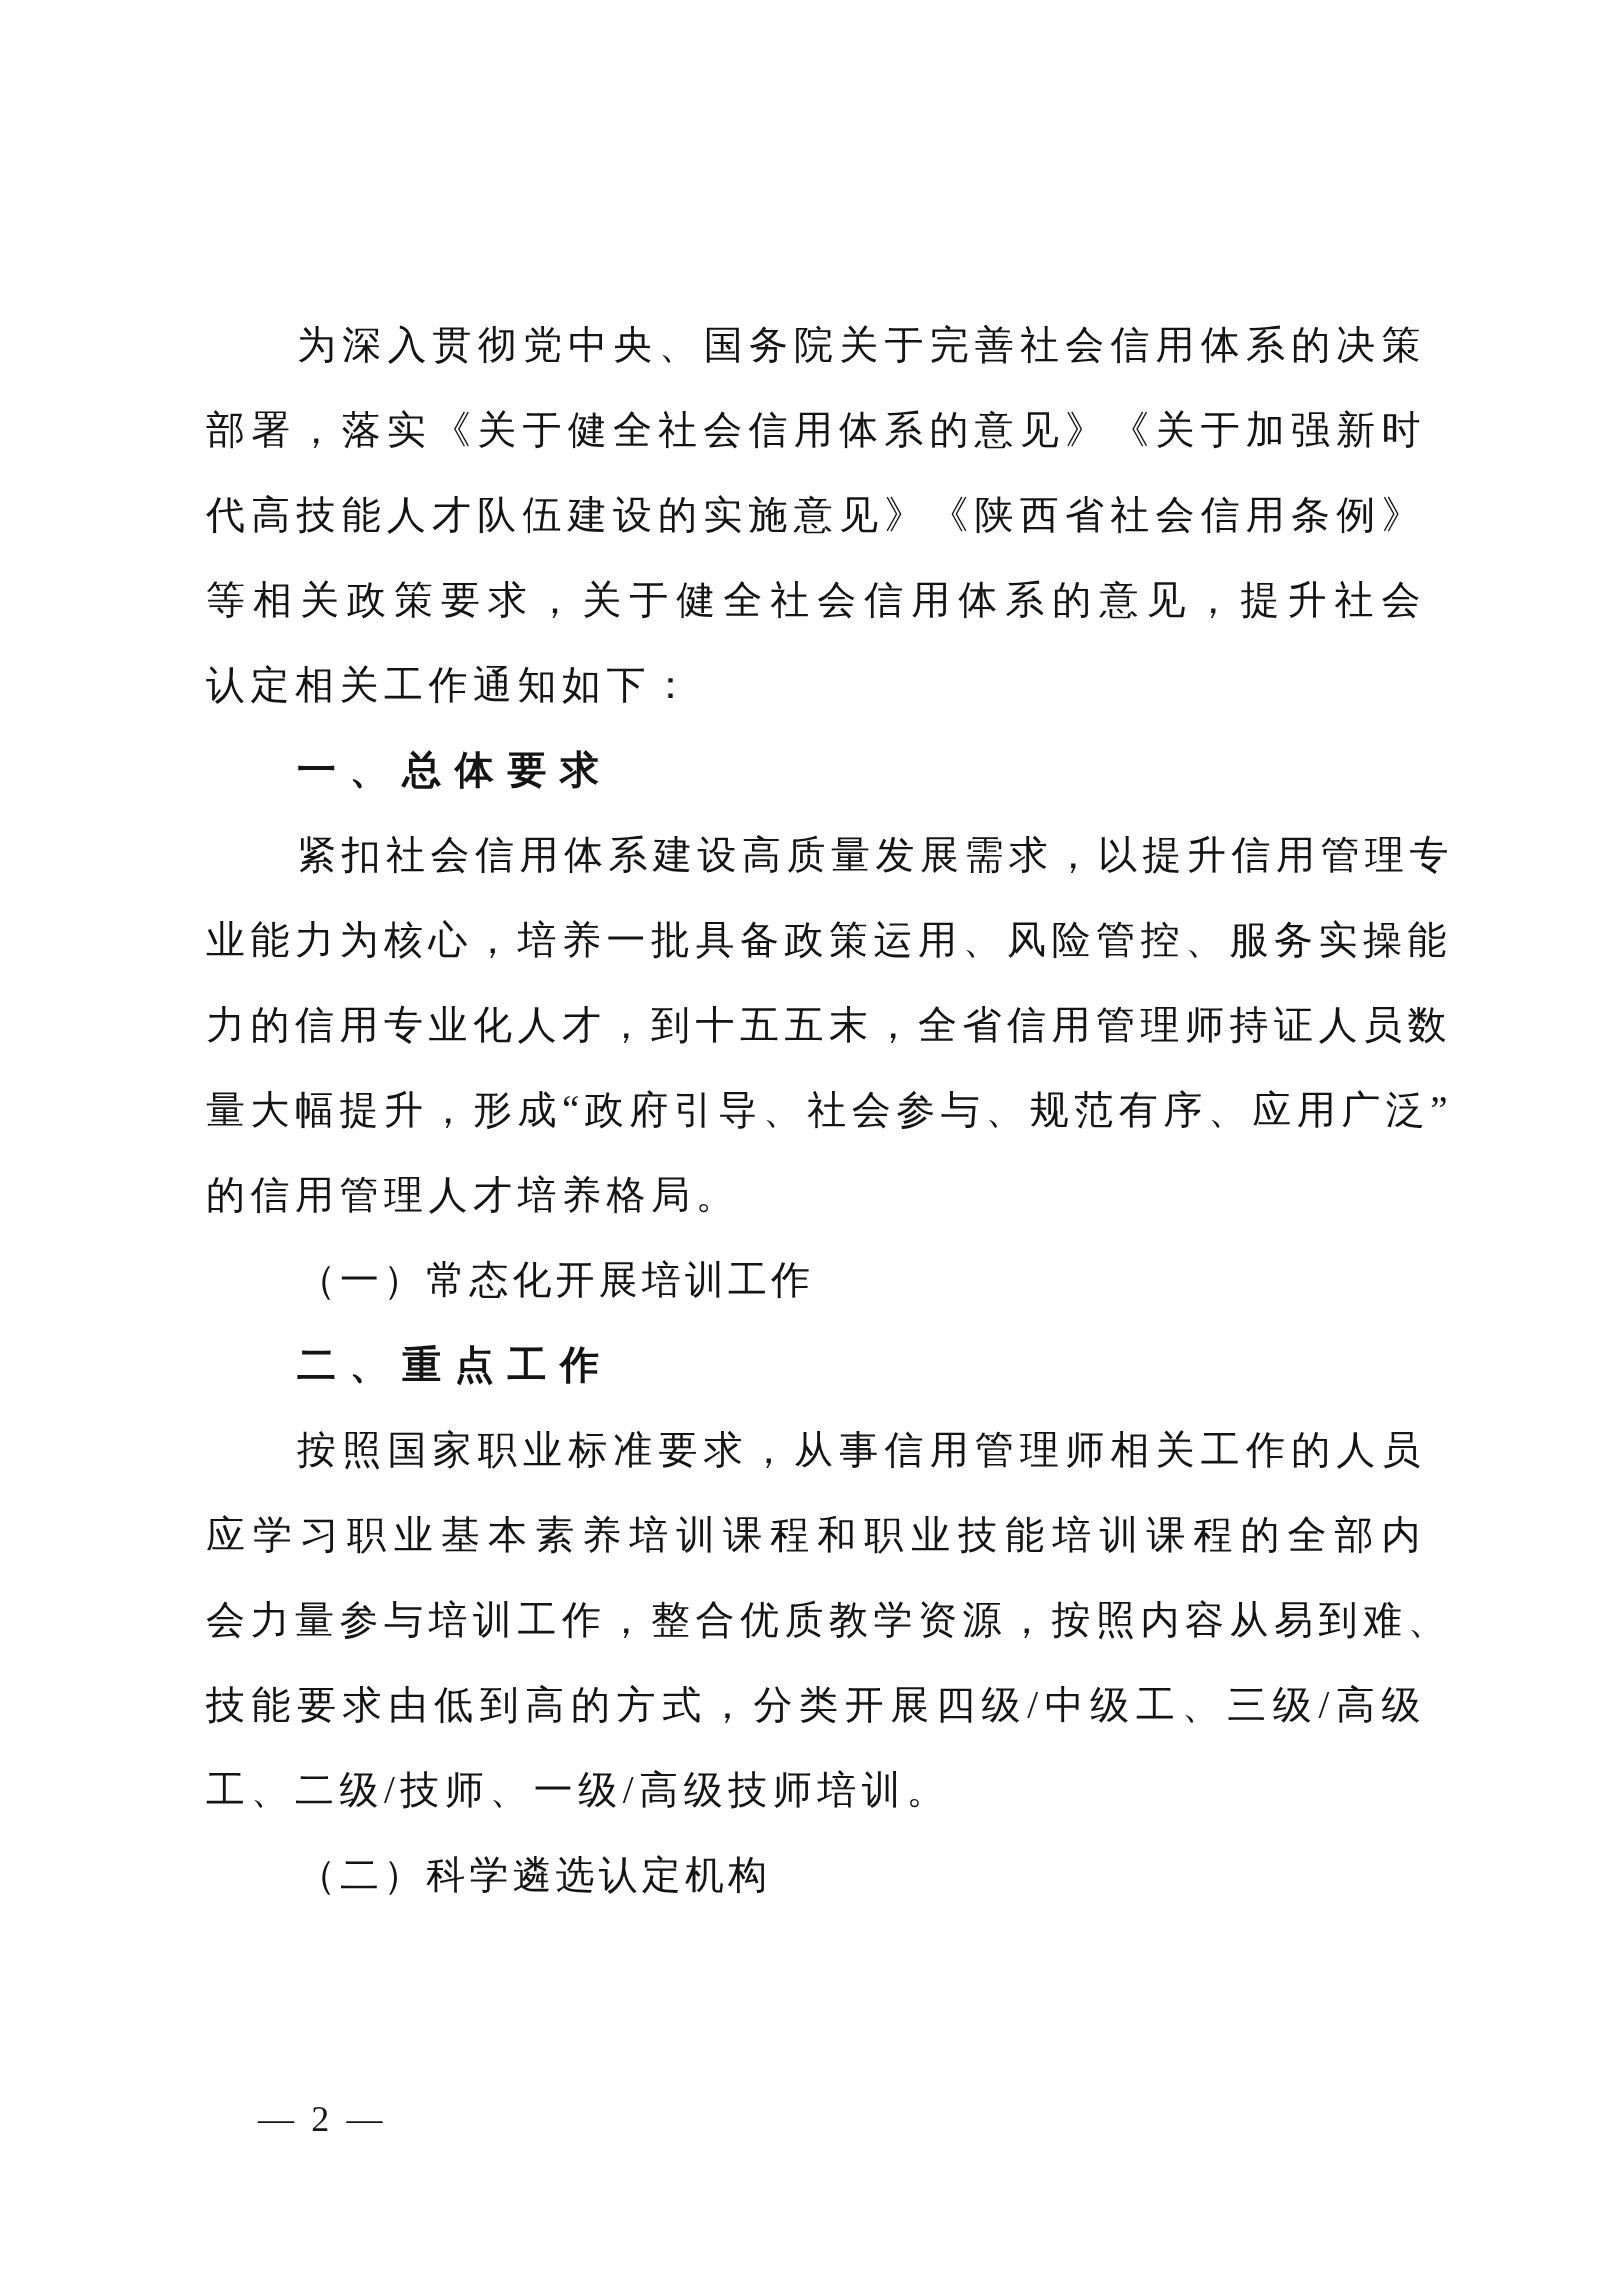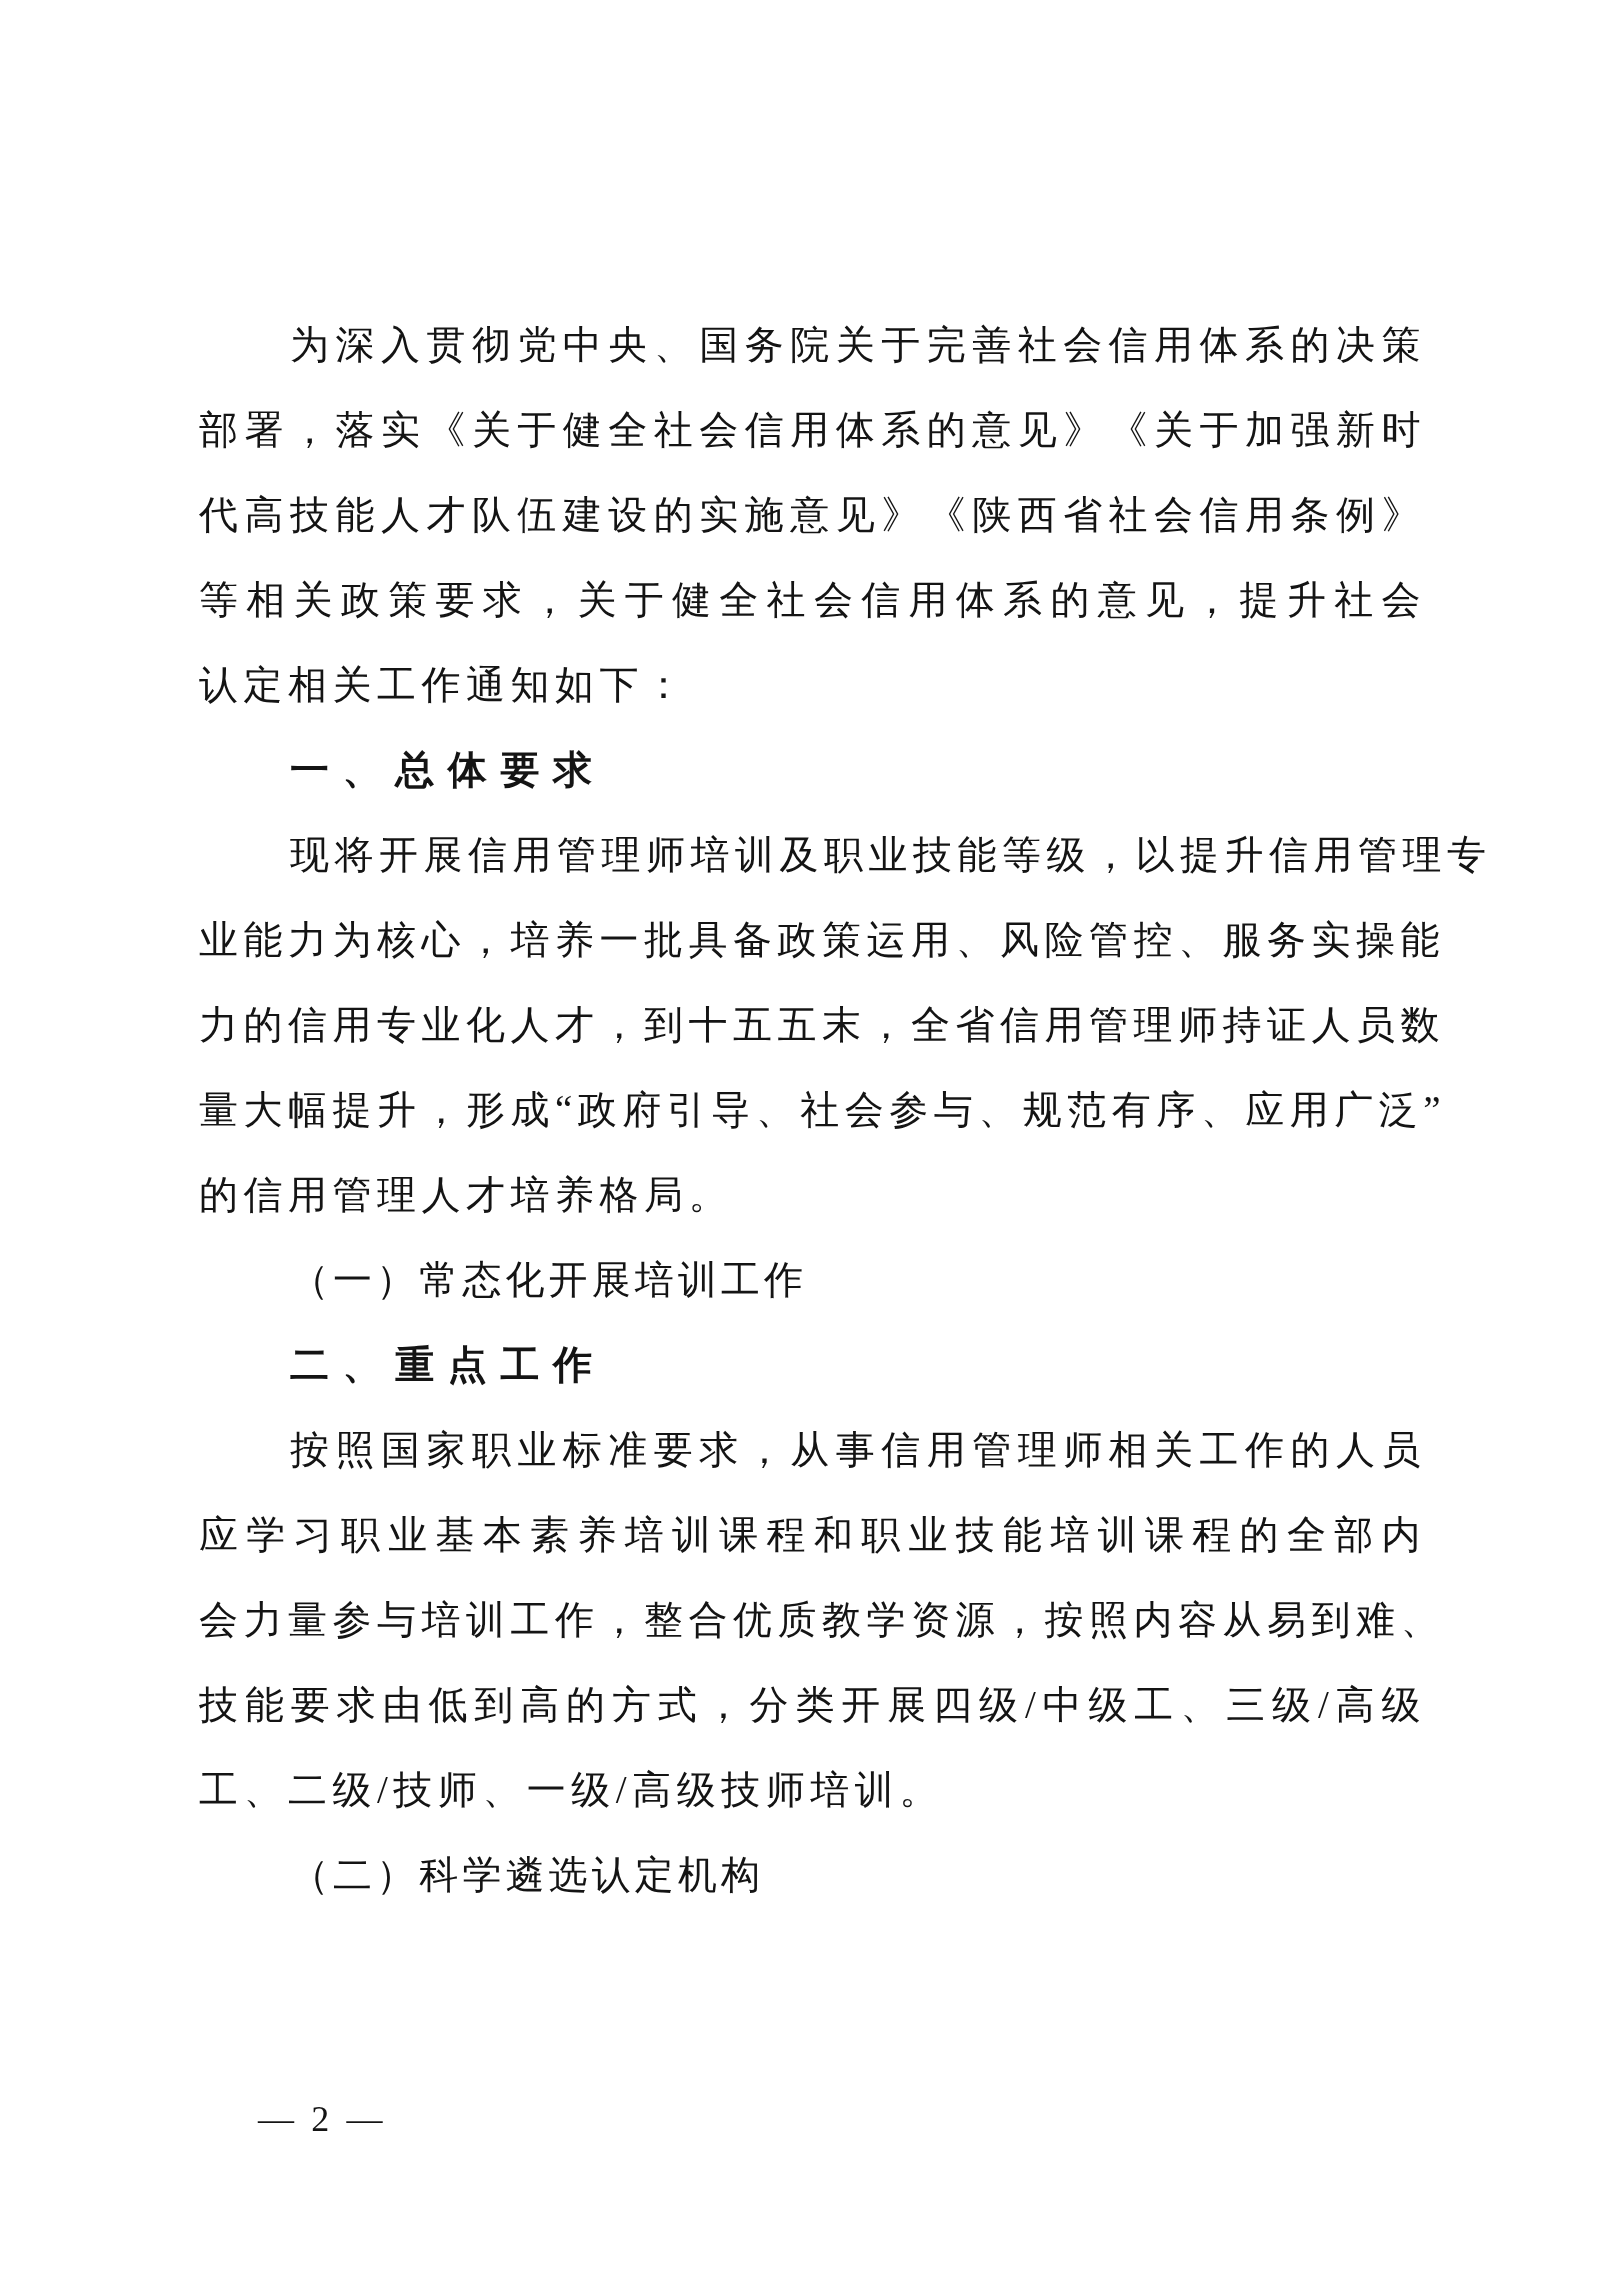--- a/index.html
+++ b/index.html
@@ -25,20 +25,21 @@
     font-size: 39px;
     line-height: 85px;
   }
   .line {
     height: 85px;
     letter-spacing: 5.5px;
     text-align: justify;
     text-align-last: justify;
     text-justify: inter-character;
     white-space: nowrap;
+    margin-left: 7px;
   }
   .line.last {
     text-align: center;
     text-align-last: left;
   }
   .line.indent {
     text-indent: 91px;
   }
   .line.heading {
     font-weight: bold;
@@ -68,21 +69,21 @@
   <div class="content">
 
     <div class="line indent">为深入贯彻党中央、国务院关于完善社会信用体系的决策</div>
     <div class="line">部署，落实《关于健全社会信用体系的意见》《关于加强新时</div>
     <div class="line">代高技能人才队伍建设的实施意见》《陕西省社会信用条例》</div>
     <div class="line">等相关政策要求，关于健全社会信用体系的意见，提升社会</div>
     <div class="line last">认定相关工作通知如下：</div>
 
     <div class="line heading indent">一、总体要求</div>
 
-    <div class="line indent">现将开展信用管理师培训及职业技能等级，以提升信用管理专</div>
+    <div class="line indent">紧扣社会信用体系建设高质量发展需求，以提升信用管理专</div>
     <div class="line">业能力为核心，培养一批具备政策运用、风险管控、服务实操能</div>
     <div class="line">力的信用专业化人才，到十五五末，全省信用管理师持证人员数</div>
     <div class="line">量大幅提升，形成“政府引导、社会参与、规范有序、应用广泛”</div>
     <div class="line last">的信用管理人才培养格局。</div>
 
     <div class="line subheading indent">（一）常态化开展培训工作</div>
 
     <div class="line heading indent">二、重点工作</div>
 
     <div class="line indent">按照国家职业标准要求，从事信用管理师相关工作的人员</div>

